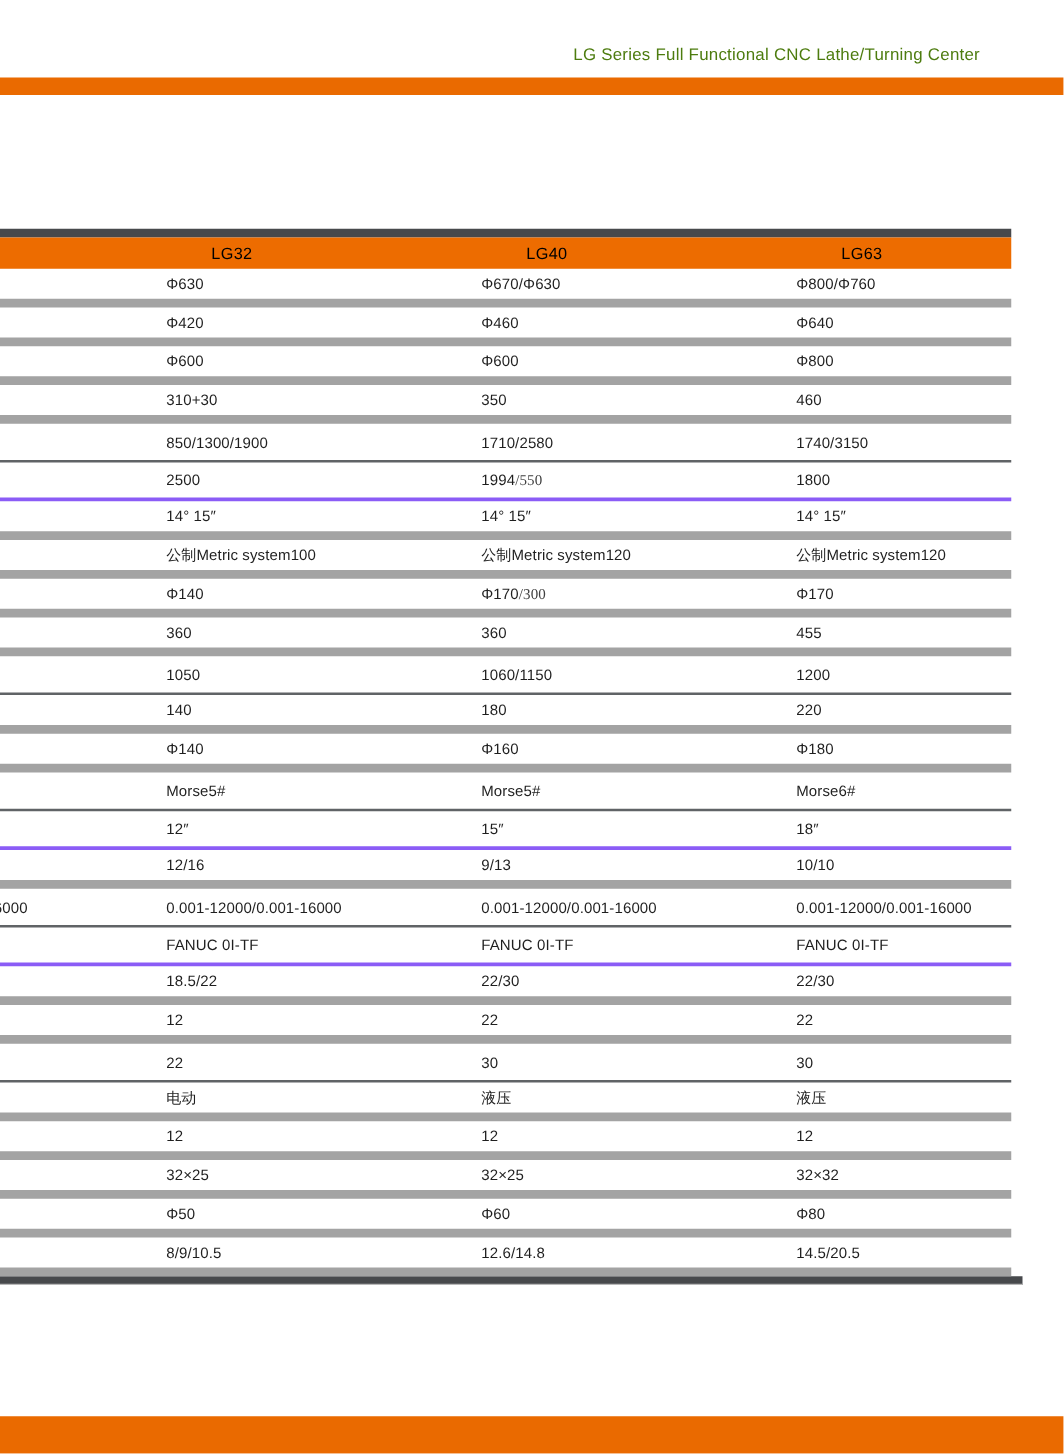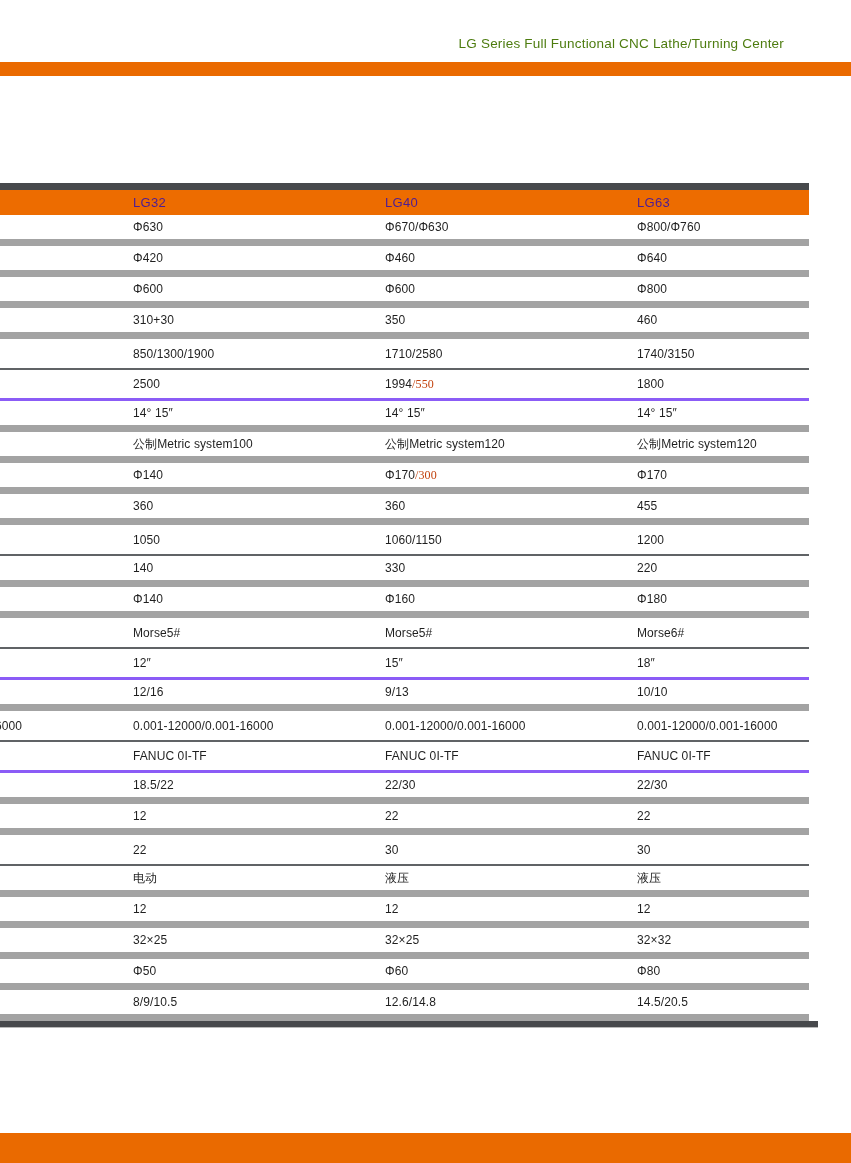--- a/index.html
+++ b/index.html
@@ -24,41 +24,41 @@
   }
   
   .spec-table{position:absolute;top:183px;left:0;width:809px;}
   .table-top-bar{height:7px;width:809px;background:var(--bar-dark,#47494C);}
   .thead{
     position:relative;height:25px;width:809px;
     background:var(--header-orange,#ED6C00);
   }
   .thead .hcell{
     position:absolute;top:0;height:25px;line-height:25px;
-    color:#4c1d95;font-size:13px;letter-spacing:.3px;white-space:nowrap;
+    color:#000000;font-size:13px;letter-spacing:.3px;white-space:nowrap;margin-left:36px;
   }
   .tbody{width:809px;}
   .trow{
     position:relative;height:31px;width:809px;box-sizing:border-box;
     border-bottom:7px solid #a3a3a3;
   }
   .trow.sep-medium{border-bottom:3px solid #8b5cf6;}
   .trow.sep-dark{border-bottom:2px solid #606366;}
   .cell{
     position:absolute;top:0;height:100%;
     display:flex;align-items:center;
     font-size:12px;color:#1f1f1f;letter-spacing:.1px;white-space:nowrap;
   }
   .col0{left:133px;}
   .col1{left:385px;}
   .col2{left:637px;}
   .frag{left:-5px;}
   .light{
     font-family:"Liberation Serif", serif;
-    color:#c2410c;font-weight:400;
+    color:#404040;font-weight:400;
   }
   .table-bottom-bar{
     width:818px;height:6px;background:var(--bar-dark,#47494C);
     border-bottom:1px solid #b9b9b9;
   }
   
   .bottom-accent{
     position:absolute;top:1133px;left:0;width:851px;height:30px;
     background:var(--accent,#EA6A00);
   }
@@ -138,21 +138,21 @@
           <span class="cell col1">360</span>
           <span class="cell col2">455</span>
         </div>
         <div class="trow sep-dark">
           <span class="cell col0">1050</span>
           <span class="cell col1">1060/1150</span>
           <span class="cell col2">1200</span>
         </div>
         <div class="trow">
           <span class="cell col0">140</span>
-          <span class="cell col1">330</span>
+          <span class="cell col1">180</span>
           <span class="cell col2">220</span>
         </div>
         <div class="trow">
           <span class="cell col0">Φ140</span>
           <span class="cell col1">Φ160</span>
           <span class="cell col2">Φ180</span>
         </div>
         <div class="trow sep-dark">
           <span class="cell col0">Morse5#</span>
           <span class="cell col1">Morse5#</span>

